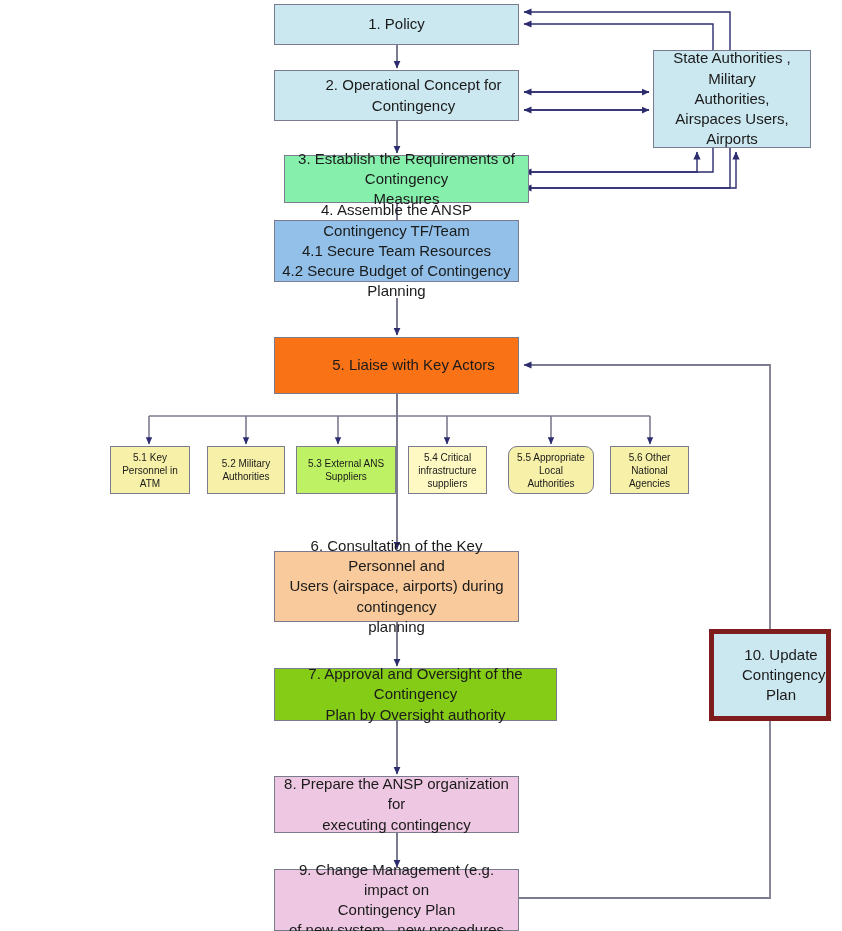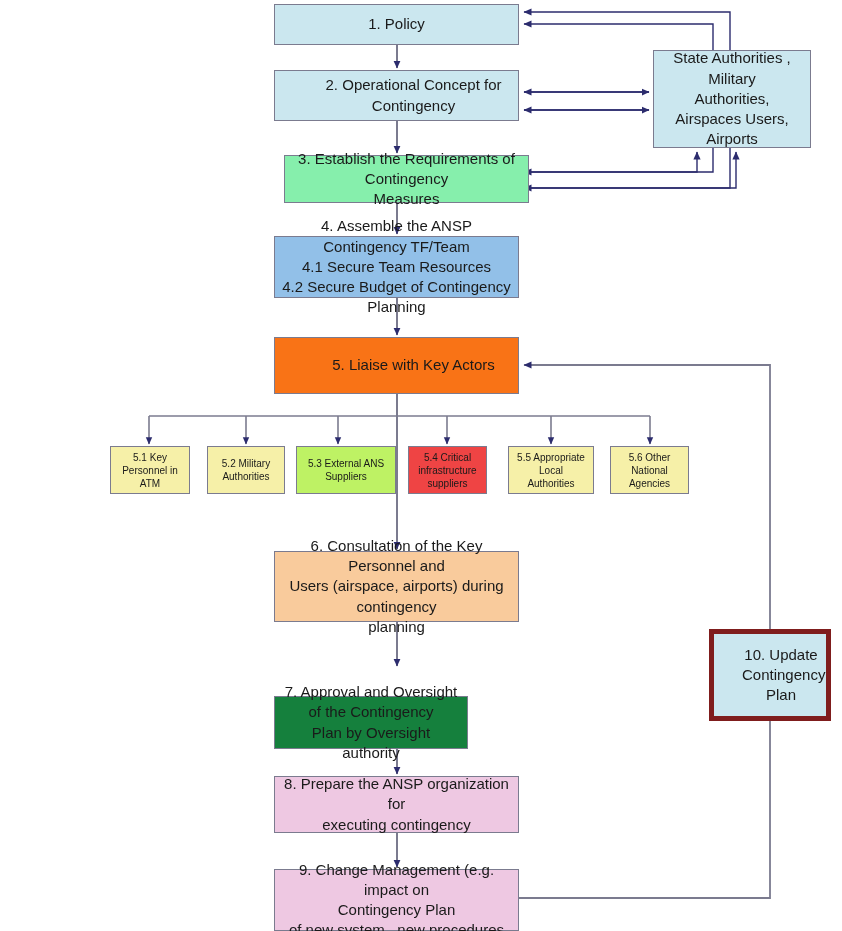--- a/index.html
+++ b/index.html
@@ -121,34 +121,34 @@
         <span class="label">1. Policy</span>
       </div>
       <div class="node" style="left: 274px; top: 70px; width: 245px; height: 51px; background: rgb(203, 231, 239); padding-left: 40px;">
         <span class="label">2. Operational Concept for
 Contingency</span>
       </div>
       <div class="node" style="left: 284px; top: 155px; width: 245px; height: 48px; background: #86efac;">
         <span class="label">3. Establish the Requirements of Contingency
 Measures</span>
       </div>
-      <div class="node" style="left: 274px; top: 236px; width: 245px; height: 62px; background: rgb(146, 192, 232);">
+      <div class="node" style="left: 274px; top: 220px; width: 245px; height: 62px; background: rgb(146, 192, 232);">
         <span class="label">4. Assemble the ANSP Contingency TF/Team
 4.1 Secure Team Resources
 4.2 Secure Budget of Contingency Planning</span>
       </div>
       <div class="node" style="left: 274px; top: 337px; width: 245px; height: 57px; background: #f97316; padding-left: 40px;">
         <span class="label">5. Liaise with Key Actors</span>
       </div>
       <div class="node" style="left: 274px; top: 551px; width: 245px; height: 71px; background: rgb(249, 203, 156);">
         <span class="label">6.  Consultation of the Key Personnel and
 Users (airspace, airports) during contingency
 planning</span>
       </div>
-      <div class="node" style="left: 274px; top: 668px; width: 194px; height: 53px; background: #15803d; margin-top: 28px;">
+      <div class="node" style="left: 274px; top: 668px; width: 283px; height: 53px; background: #84cc16;">
         <span class="label">7. Approval and Oversight of the Contingency
 Plan by Oversight authority</span>
       </div>
       <div class="node" style="left: 274px; top: 776px; width: 245px; height: 57px; background: rgb(238, 200, 226);">
         <span class="label">8. Prepare the ANSP organization for
 executing contingency</span>
       </div>
       <div class="node" style="left: 274px; top: 869px; width: 245px; height: 62px; background: rgb(238, 200, 226);">
         <span class="label">9. Change Management (e.g. impact on
 Contingency Plan
@@ -169,26 +169,26 @@
 ATM</span>
       </div>
       <div class="node small" style="left: 207px; top: 446px; width: 78px; height: 48px; background: rgb(246, 240, 168);">
         <span class="label">5.2 Military
 Authorities</span>
       </div>
       <div class="node small" style="left: 296px; top: 446px; width: 100px; height: 48px; background: #bef264;">
         <span class="label">5.3 External ANS
 Suppliers</span>
       </div>
-      <div class="node small" style="left: 408px; top: 446px; width: 79px; height: 48px; background: #ef4444;">
+      <div class="node small" style="left: 408px; top: 446px; width: 79px; height: 48px; background: #fef9c3;">
         <span class="label">5.4 Critical
 infrastructure
 suppliers</span>
       </div>
-      <div class="node small" style="left: 508px; top: 446px; width: 86px; height: 48px; background: rgb(246, 240, 168);">
+      <div class="node small" style="left: 508px; top: 446px; width: 86px; height: 48px; background: rgb(246, 240, 168); border-radius: 9px;">
         <span class="label">5.5 Appropriate
 Local Authorities</span>
       </div>
       <div class="node small" style="left: 610px; top: 446px; width: 79px; height: 48px; background: rgb(246, 240, 168);">
         <span class="label">5.6 Other
 National
 Agencies</span>
       </div>
     </div>
 </div>

